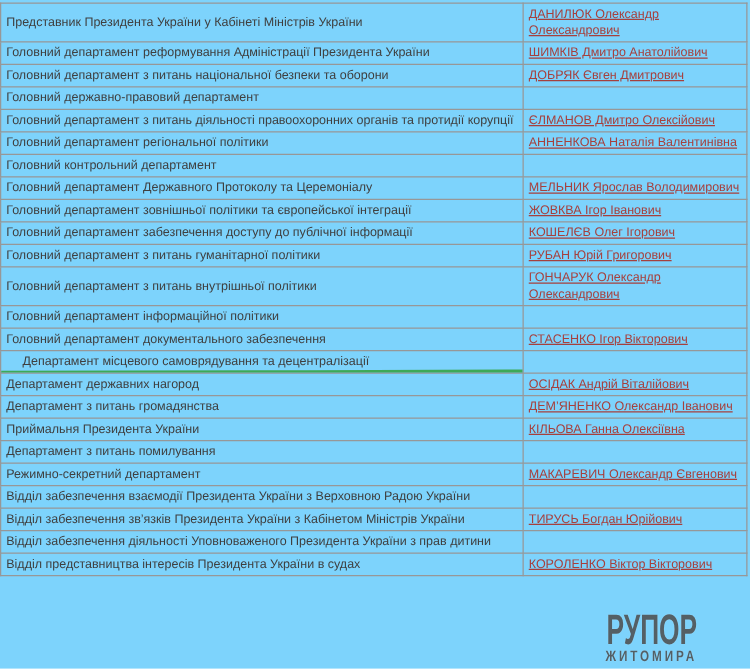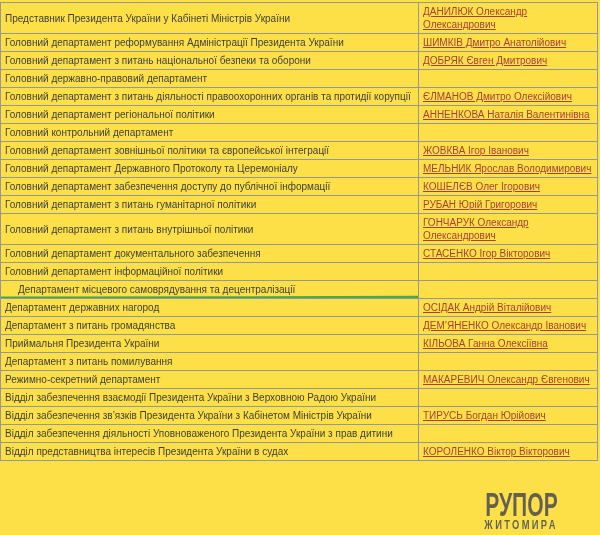--- a/index.html
+++ b/index.html
@@ -6,21 +6,21 @@
     margin: 0;
     padding: 0;
     background: #ffffff;
     font-family: "Liberation Sans", sans-serif;
   }
   .page {
     position: relative;
     width: 600px;
     height: 535px;
     overflow: hidden;
-    background: #fde047;
+    background: #7dd3fc;
   }
   table.dept-table {
     border-collapse: collapse;
     table-layout: fixed;
     width: 597px;
     margin: 2px 0 0 0;
   }
   col.c-dept { width: 418px; }
   col.c-name { width: 179px; }
   td {
@@ -113,47 +113,47 @@
         </tr>
         <tr>
           <td class="dept">Головний департамент регіональної політики</td>
           <td class="official"><a href="#">АННЕНКОВА Наталія Валентинівна</a></td>
         </tr>
         <tr>
           <td class="dept">Головний контрольний департамент</td>
           <td class="official"></td>
         </tr>
         <tr>
+          <td class="dept">Головний департамент Державного Протоколу та Церемоніалу</td>
+          <td class="official"><a href="#">МЕЛЬНИК Ярослав Володимирович</a></td>
+        </tr>
+        <tr>
           <td class="dept">Головний департамент зовнішньої політики та європейської інтеграції</td>
           <td class="official"><a href="#">ЖОВКВА Ігор Іванович</a></td>
-        </tr>
-        <tr>
-          <td class="dept">Головний департамент Державного Протоколу та Церемоніалу</td>
-          <td class="official"><a href="#">МЕЛЬНИК Ярослав Володимирович</a></td>
         </tr>
         <tr>
           <td class="dept">Головний департамент забезпечення доступу до публічної інформації</td>
           <td class="official"><a href="#">КОШЕЛЄВ Олег Ігорович</a></td>
         </tr>
         <tr>
           <td class="dept">Головний департамент з питань гуманітарної політики</td>
           <td class="official"><a href="#">РУБАН Юрій Григорович</a></td>
         </tr>
         <tr>
           <td class="dept">Головний департамент з питань внутрішньої політики</td>
           <td class="official"><a href="#">ГОНЧАРУК Олександр
 Олександрович</a></td>
         </tr>
         <tr>
+          <td class="dept">Головний департамент інформаційної політики</td>
+          <td class="official"></td>
+        </tr>
+        <tr>
           <td class="dept">Головний департамент документального забезпечення</td>
           <td class="official"><a href="#">СТАСЕНКО Ігор Вікторович</a></td>
-        </tr>
-        <tr>
-          <td class="dept">Головний департамент інформаційної політики</td>
-          <td class="official"></td>
         </tr>
         <tr>
           <td class="dept marker-host">Департамент місцевого самоврядування та децентралізації<svg class="marker-svg" viewBox="0 0 598 14" preserveAspectRatio="none">
               <path d="M0,4.6 L250,4.2 L430,3.6 C470,3.3 500,4.8 525,4.4 C545,4.0 570,1.2 584,1.6 C590,1.8 596,2.6 597.5,3.4 L597.5,7.0 C590,6.2 578,6.8 566,8.2 C552,9.8 536,9.6 520,9.2 C500,8.8 470,8.6 430,8.4 L250,8.0 L0,7.6 Z" fill="#3aa64e" fill-opacity="0.95"></path>
             </svg></td>
           <td class="official"></td>
         </tr>
         <tr>
           <td class="dept">Департамент державних нагород</td>
           <td class="official"><a href="#">ОСІДАК Андрій Віталійович</a></td>

